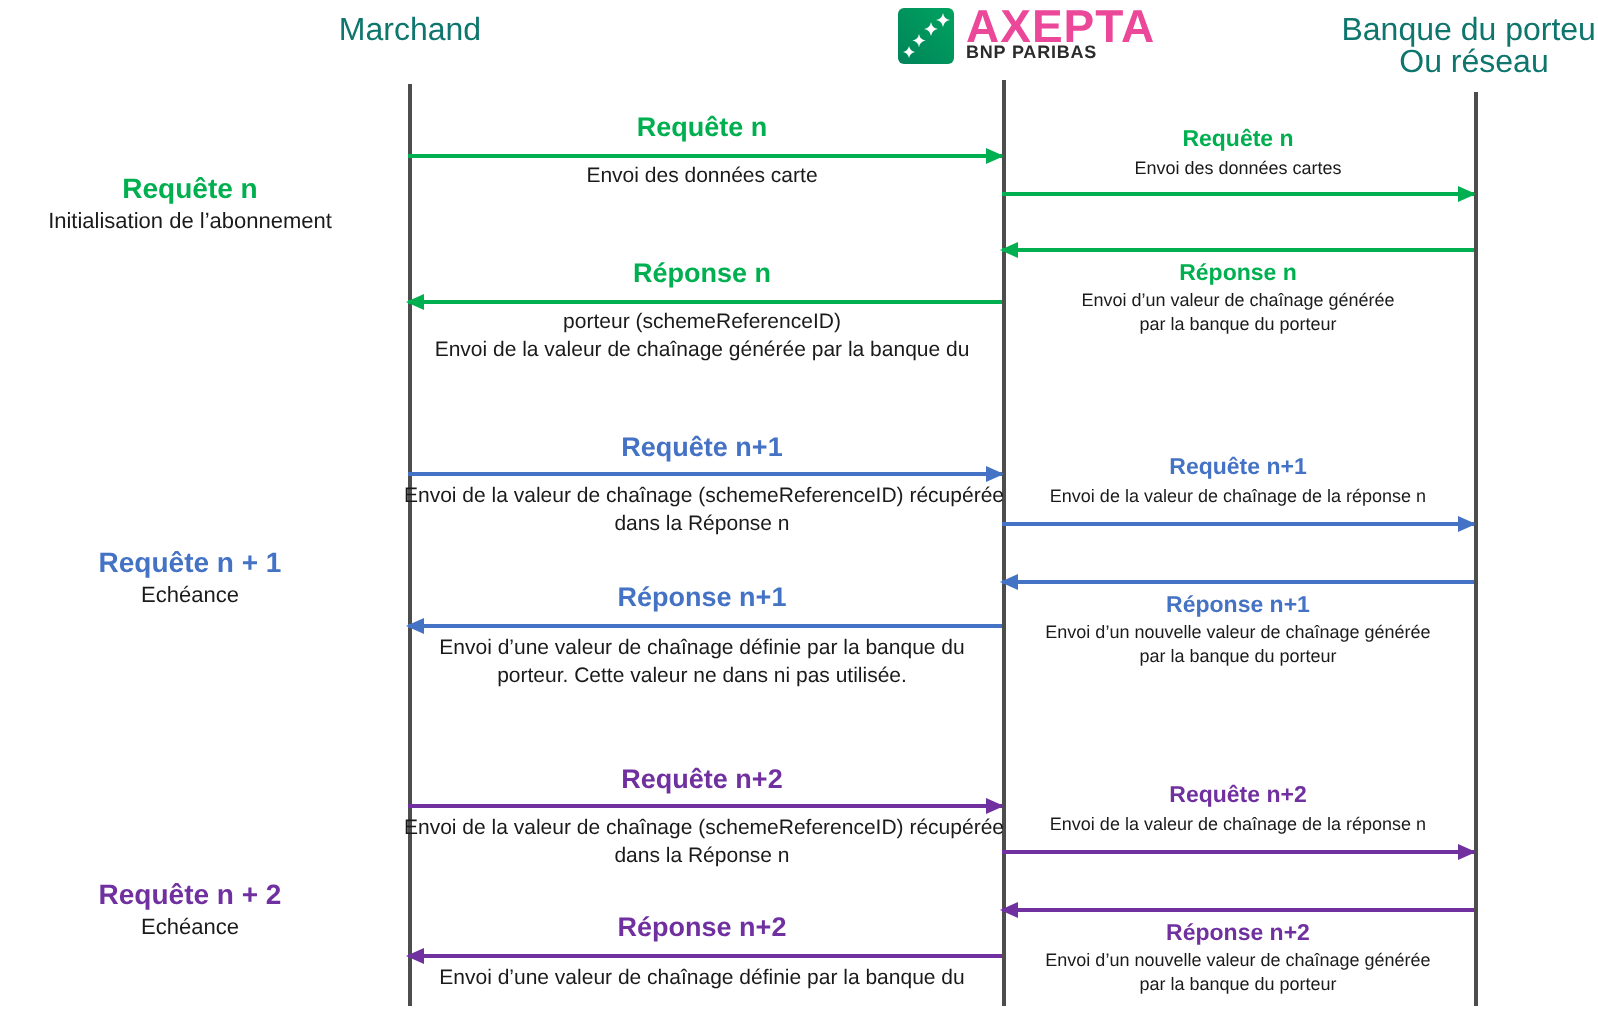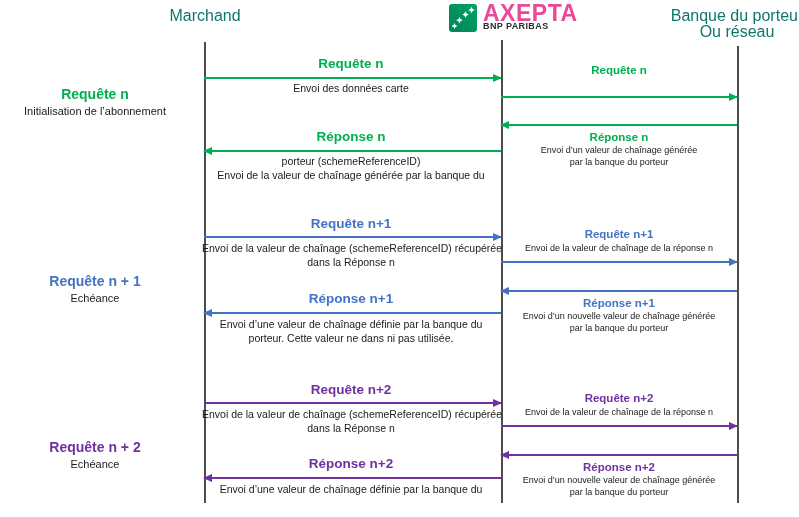--- a/index.html
+++ b/index.html
@@ -88,20 +88,24 @@
     <div></div>
   </div>
   <div class="msg-title big green lane-left" style="top:128px">Réponse n</div>
   <div class="arrow left green" style="left:204px;top:150px;width:297px"></div>
   <div class="desc big lane-left" style="top:155px">
     <div>porteur (schemeReferenceID)</div>
     <div>Envoi de la valeur de chaînage générée par la banque du</div>
   </div>
 
   <div class="msg-title small green lane-right" style="top:63px">Requête n</div>
+  <div class="desc small lane-right" style="top:79px">
+    <div>Envoi des données cartes</div>
+    <div></div>
+  </div>
   <div class="arrow right green" style="left:501px;top:96px;width:236px"></div>
   <div class="arrow left green" style="left:501px;top:124px;width:236px"></div>
   <div class="msg-title small green lane-right" style="top:130px">Réponse n</div>
   <div class="desc small lane-right" style="top:145px">
     <div>Envoi d’un valeur de chaînage générée</div>
     <div>par la banque du porteur</div>
   </div>
 
   <div class="side-label" style="top:273px">
     <div class="t blue">Requête n + 1</div>

